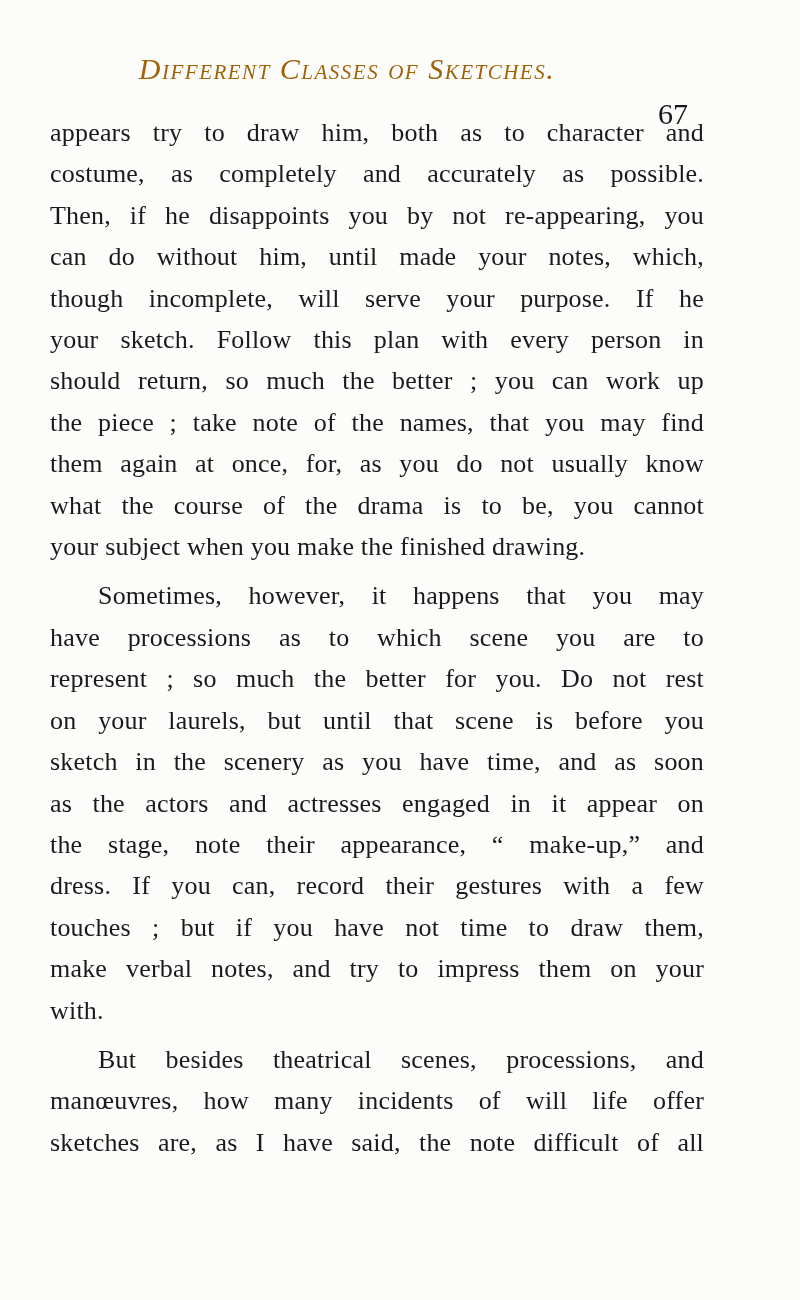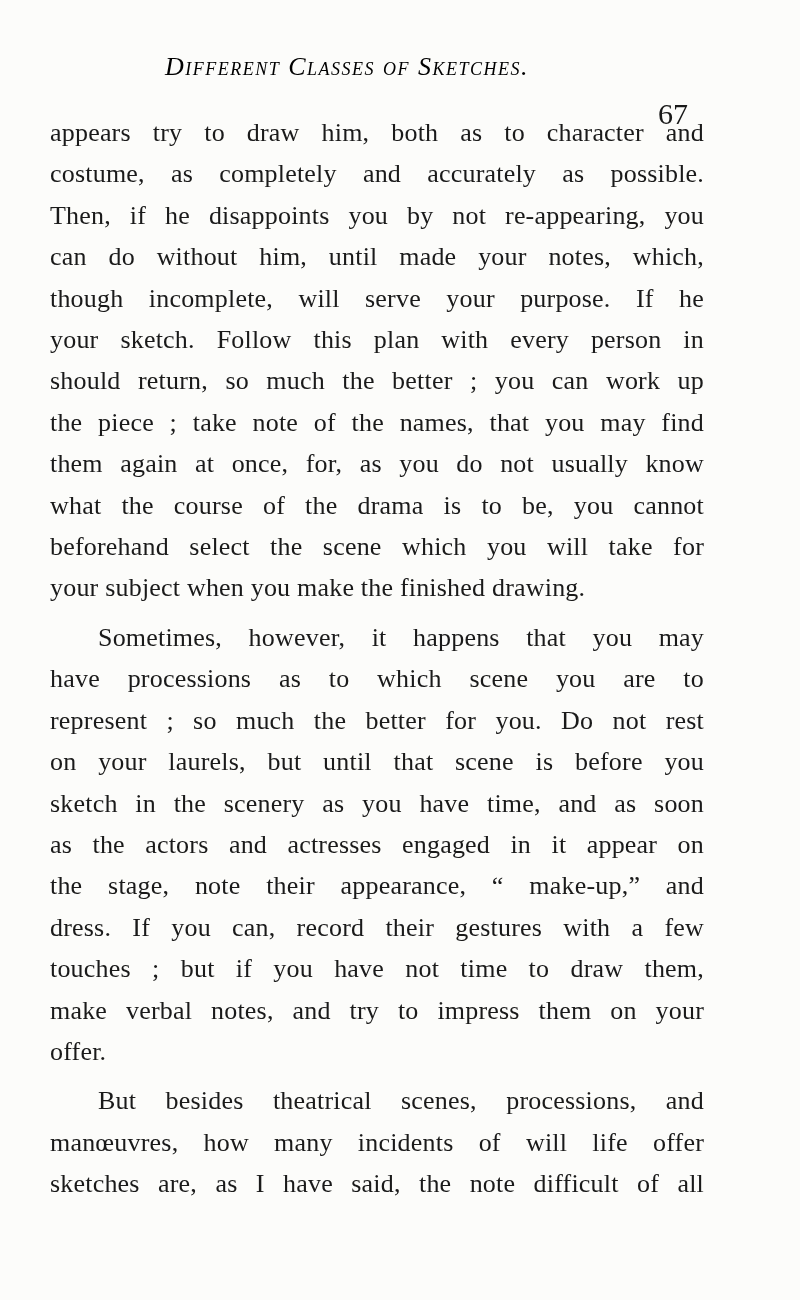--- a/index.html
+++ b/index.html
@@ -23,23 +23,23 @@
     width: 100%;
     height: 36px;
   }
   .head-title {
     position: absolute;
     left: 347px;
     transform: translateX(-50%);
     white-space: nowrap;
     font-style: italic;
     font-variant: small-caps;
-    font-size: 26px;
+    font-size: 30px;
     letter-spacing: 1.5px;
-    color: #000000;
+    color: #a16207;
   }
   .page-number {
     position: absolute;
     right: 112px;
     top: 1px;
     font-size: 30px;
     color: #181818;
     margin-top: 44px;
   }
   .body-text {
@@ -91,36 +91,35 @@
       <div class="line">appears try to draw him, both as to character and</div>
       <div class="line">costume, as completely and accurately as possible.</div>
       <div class="line">Then, if he disappoints you by not re-appearing, you</div>
       <div class="line">can do without him, until made your notes, which,</div>
       <div class="line">though incomplete, will serve your purpose. If he</div>
       <div class="line">your sketch. Follow this plan with every person in</div>
       <div class="line">should return, so much the better ; you can work up</div>
       <div class="line">the piece ; take note of the names, that you may find</div>
       <div class="line">them again at once, for, as you do not usually know</div>
       <div class="line">what the course of the drama is to be, you cannot</div>
-      <div class="line">beforehand select the scene which you will take for</div>
       <div class="line pend">your subject when you make the finished drawing.</div>
     </div>
 
     <div class="para">
       <div class="line indent">Sometimes, however, it happens that you may</div>
       <div class="line">have processions as to which scene you are to</div>
       <div class="line">represent ; so much the better for you. Do not rest</div>
       <div class="line">on your laurels, but until that scene is before you</div>
       <div class="line">sketch in the scenery as you have time, and as soon</div>
       <div class="line">as the actors and actresses engaged in it appear on</div>
       <div class="line">the stage, note their appearance, “ make-up,” and</div>
       <div class="line">dress. If you can, record their gestures with a few</div>
       <div class="line">touches ; but if you have not time to draw them,</div>
       <div class="line">make verbal notes, and try to impress them on your</div>
-      <div class="line pend">offer.</div>
+      <div class="line pend">with.</div>
     </div>
 
     <div class="para">
       <div class="line indent">But besides theatrical scenes, processions, and</div>
       <div class="line">manœuvres, how many incidents of will life offer</div>
       <div class="line">sketches are, as I have said, the note difficult of all</div>
     </div>
 
   </div>
 

